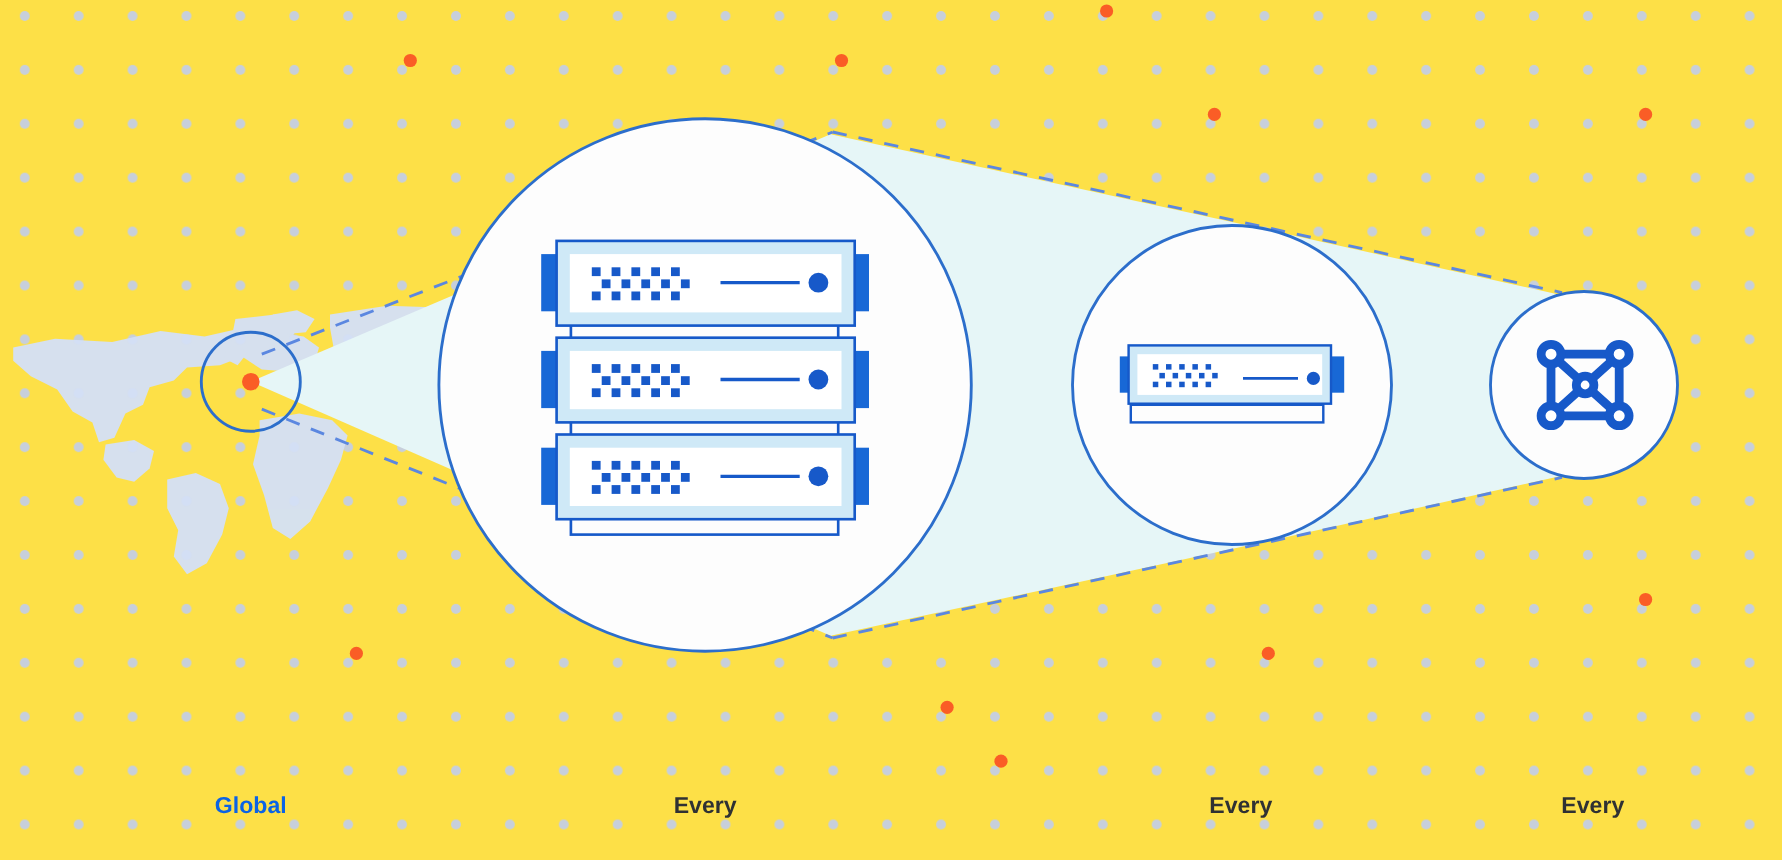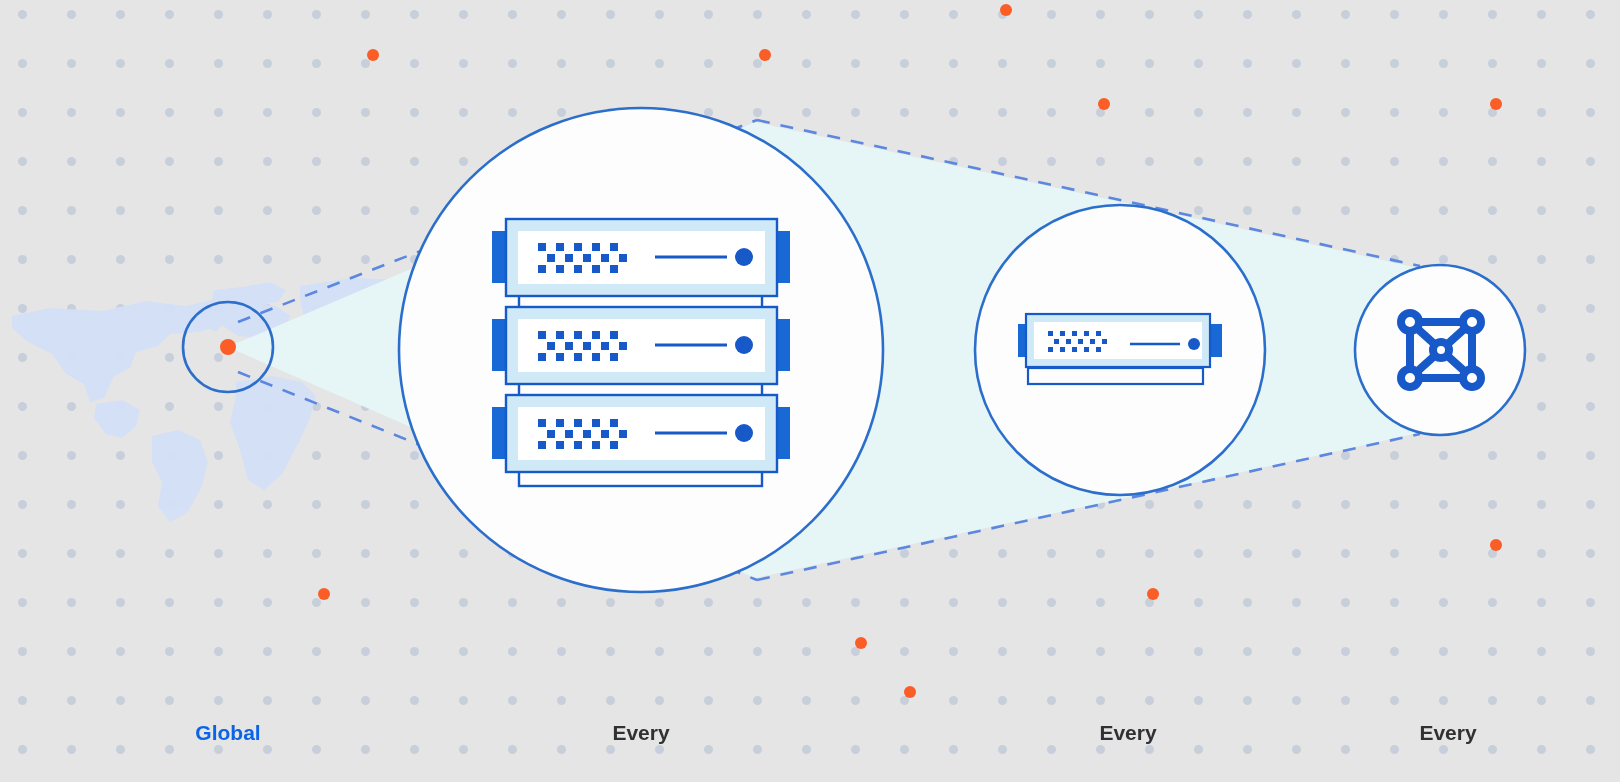--- a/index.html
+++ b/index.html
@@ -3,21 +3,21 @@
 <meta charset="utf-8">
 <style>
   html,body{margin:0;padding:0;}
   body{
     width:1620px;height:782px;
     background:#ffffff;
     font-family:"Liberation Sans", sans-serif;
     overflow:hidden;
     position:relative;
   }
-  #stage{position:relative;width:1620px;height:782px;overflow:hidden;background:#e5e5e5;}
+  #stage{position:relative;width:1620px;height:782px;overflow:hidden;background:#fde047;}
   #scene{position:absolute;left:0;top:0;width:1620px;height:782px;}
   .labels{position:absolute;left:0;top:0;width:1620px;height:782px;pointer-events:none;}
   .lbl{
     position:absolute;
     text-align:center;
     font-size:21px;
     line-height:25px;
     font-weight:700;
     color:#2f3133;
     white-space:pre;

